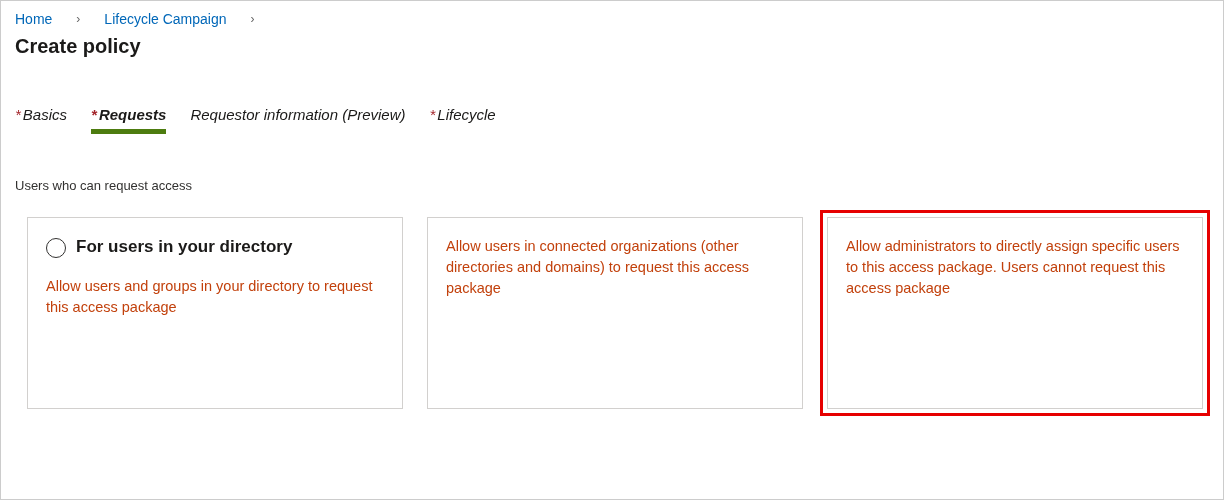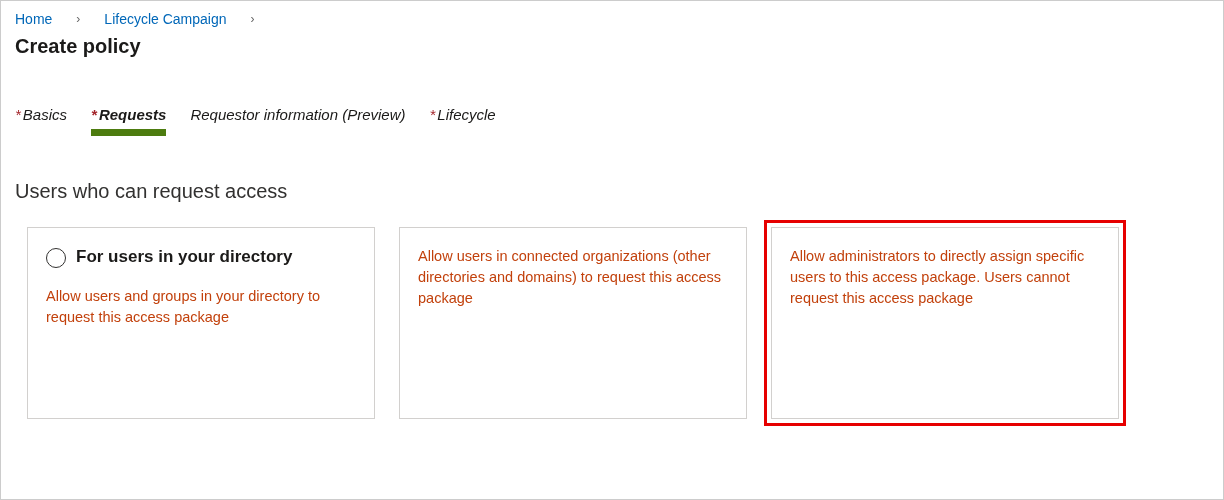--- a/index.html
+++ b/index.html
@@ -53,37 +53,37 @@
       color: #1b1a19;
       position: relative;
       font-style: italic;
     }
     .tab .asterisk {
       color: #a4262c;
       margin-right: 2px;
     }
     .tab.active {
       font-weight: 600;
-      border-bottom: 7px solid #4d7c0f;
+      border-bottom: 5px solid #4d7c0f;
     }
     .section-heading {
-      font-size: 20px;
+      font-size: 13px;
       color: #323130;
       margin-bottom: 24px;
       font-weight: 400;
     }
     .options-row {
       display: flex;
       gap: 24px;
       padding-left: 12px;
     }
     .option-card {
       border: 1px solid #d2d0ce;
       padding: 18px 18px 18px 18px;
-      width: 348px;
+      width: 376px;
       min-height: 192px;
       cursor: pointer;
       position: relative;
     }
     .option-card.highlighted {
       outline: 3px solid #e60000;
       outline-offset: 4px;
     }
     .option-header {
       display: flex;

